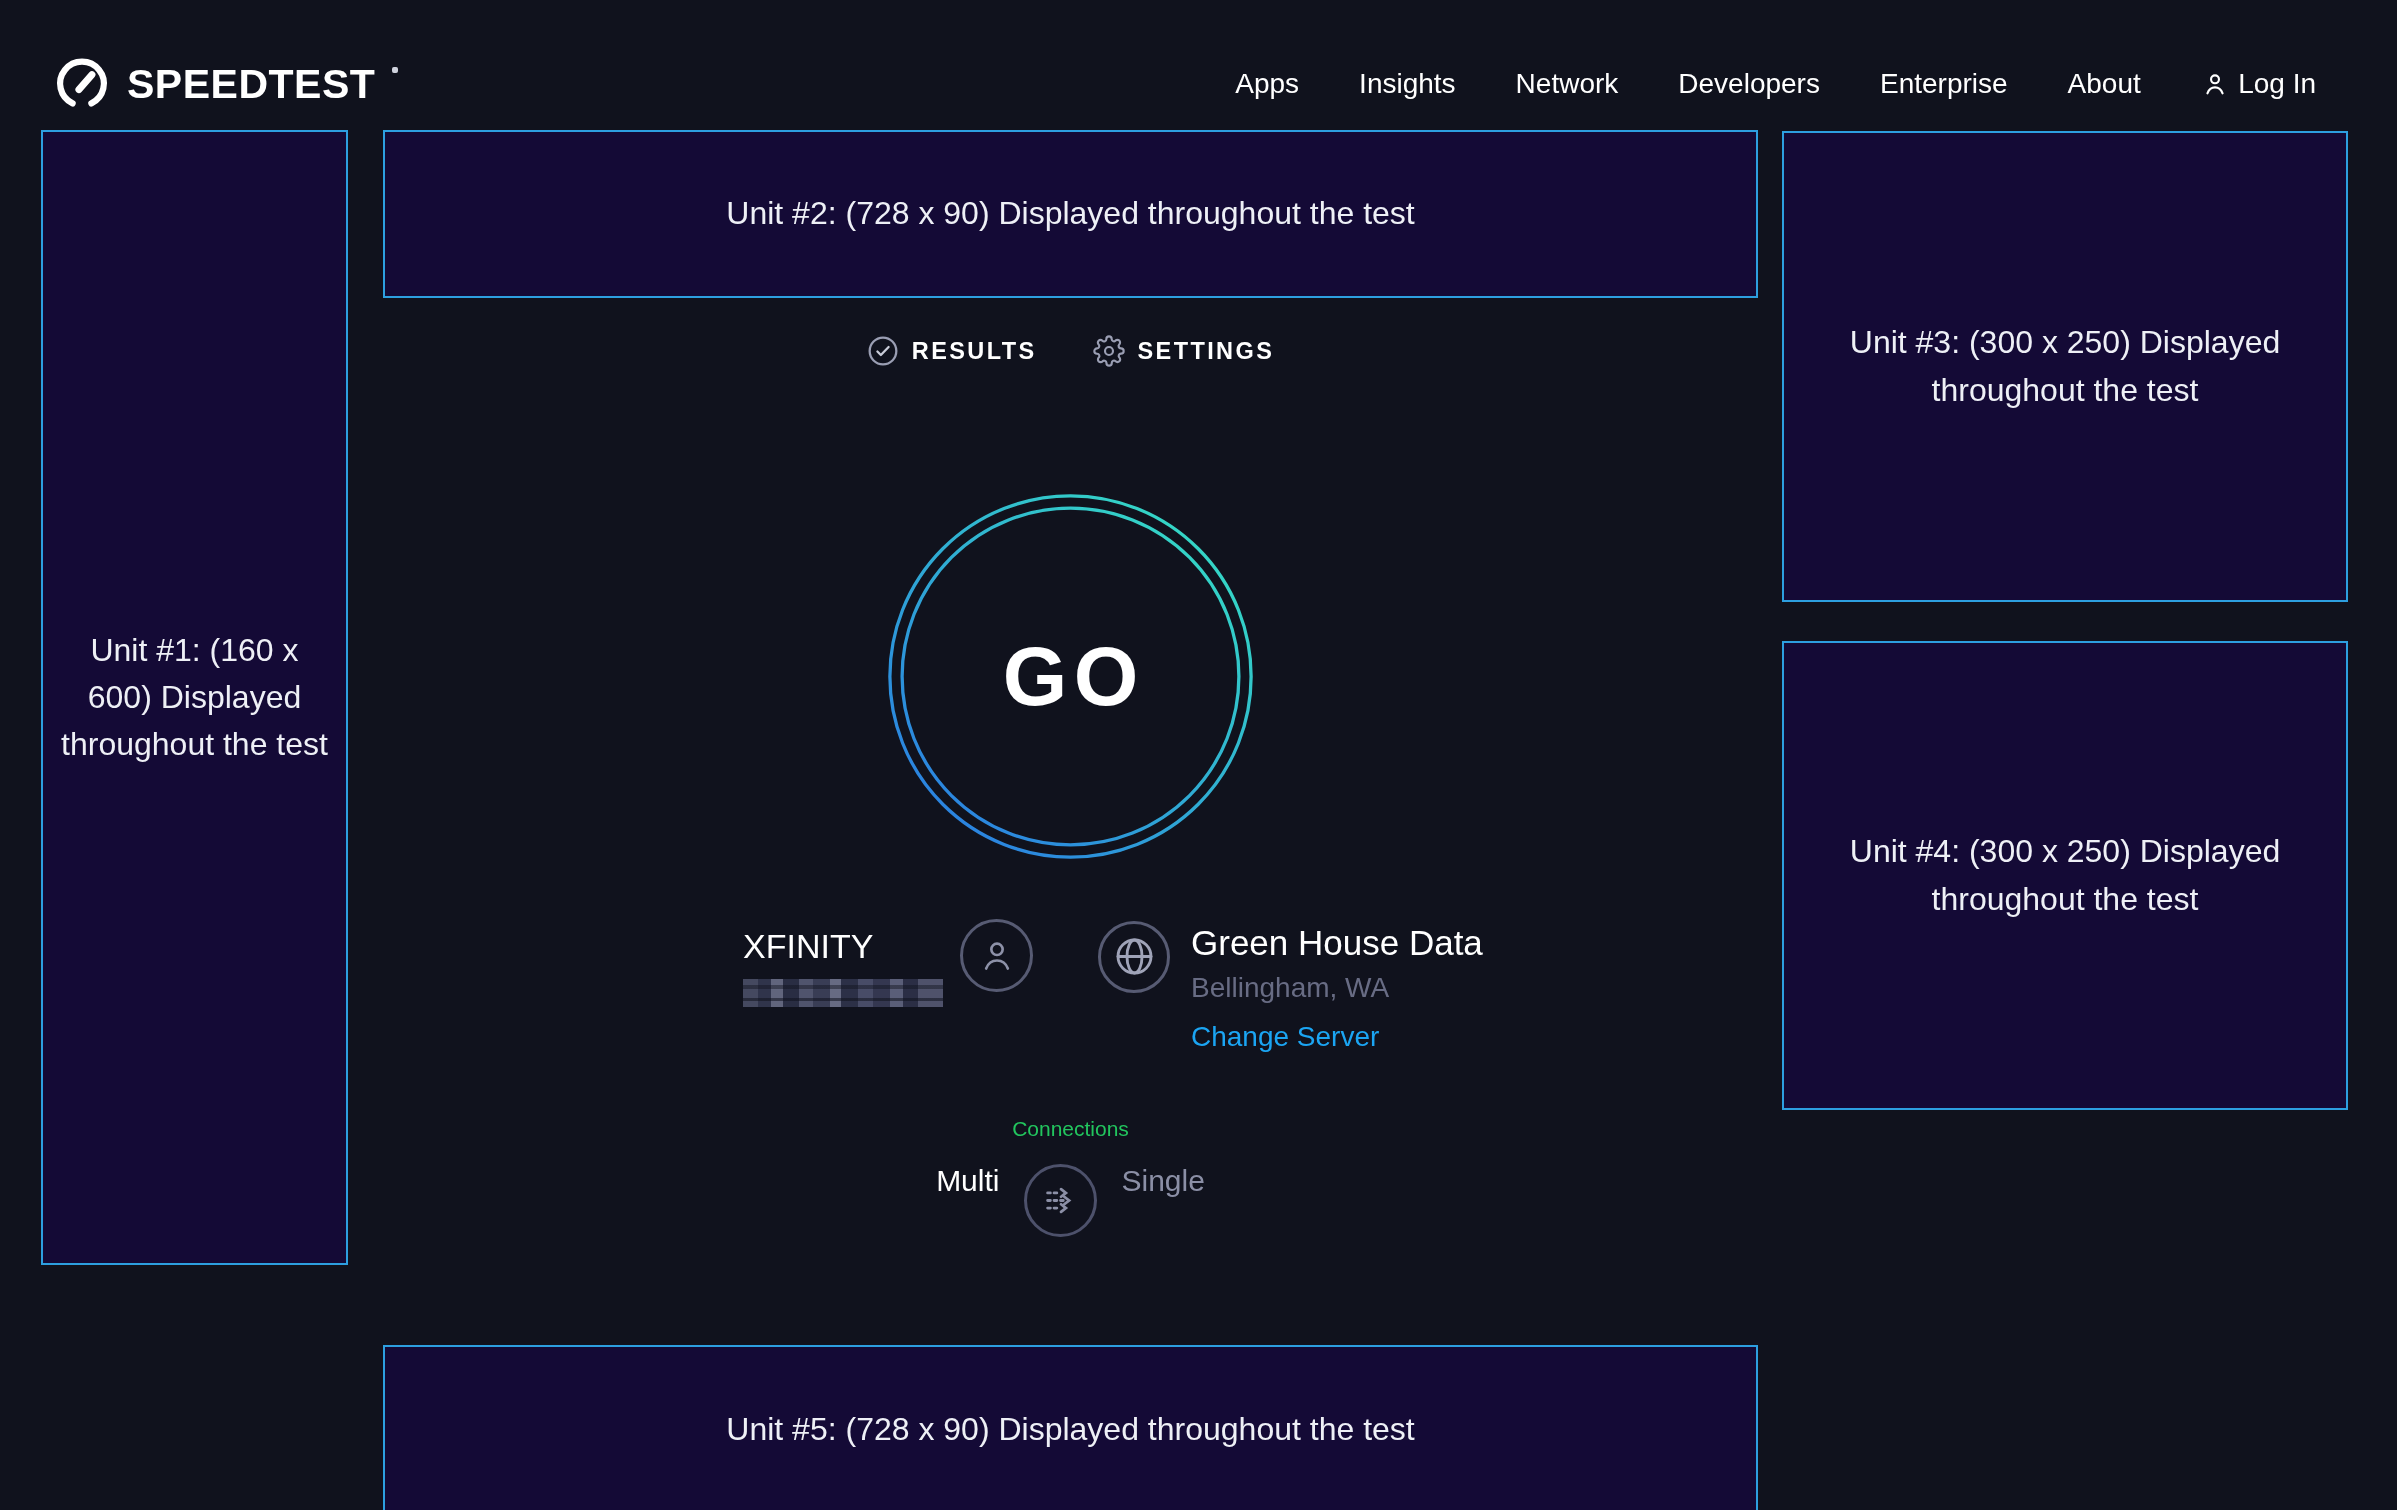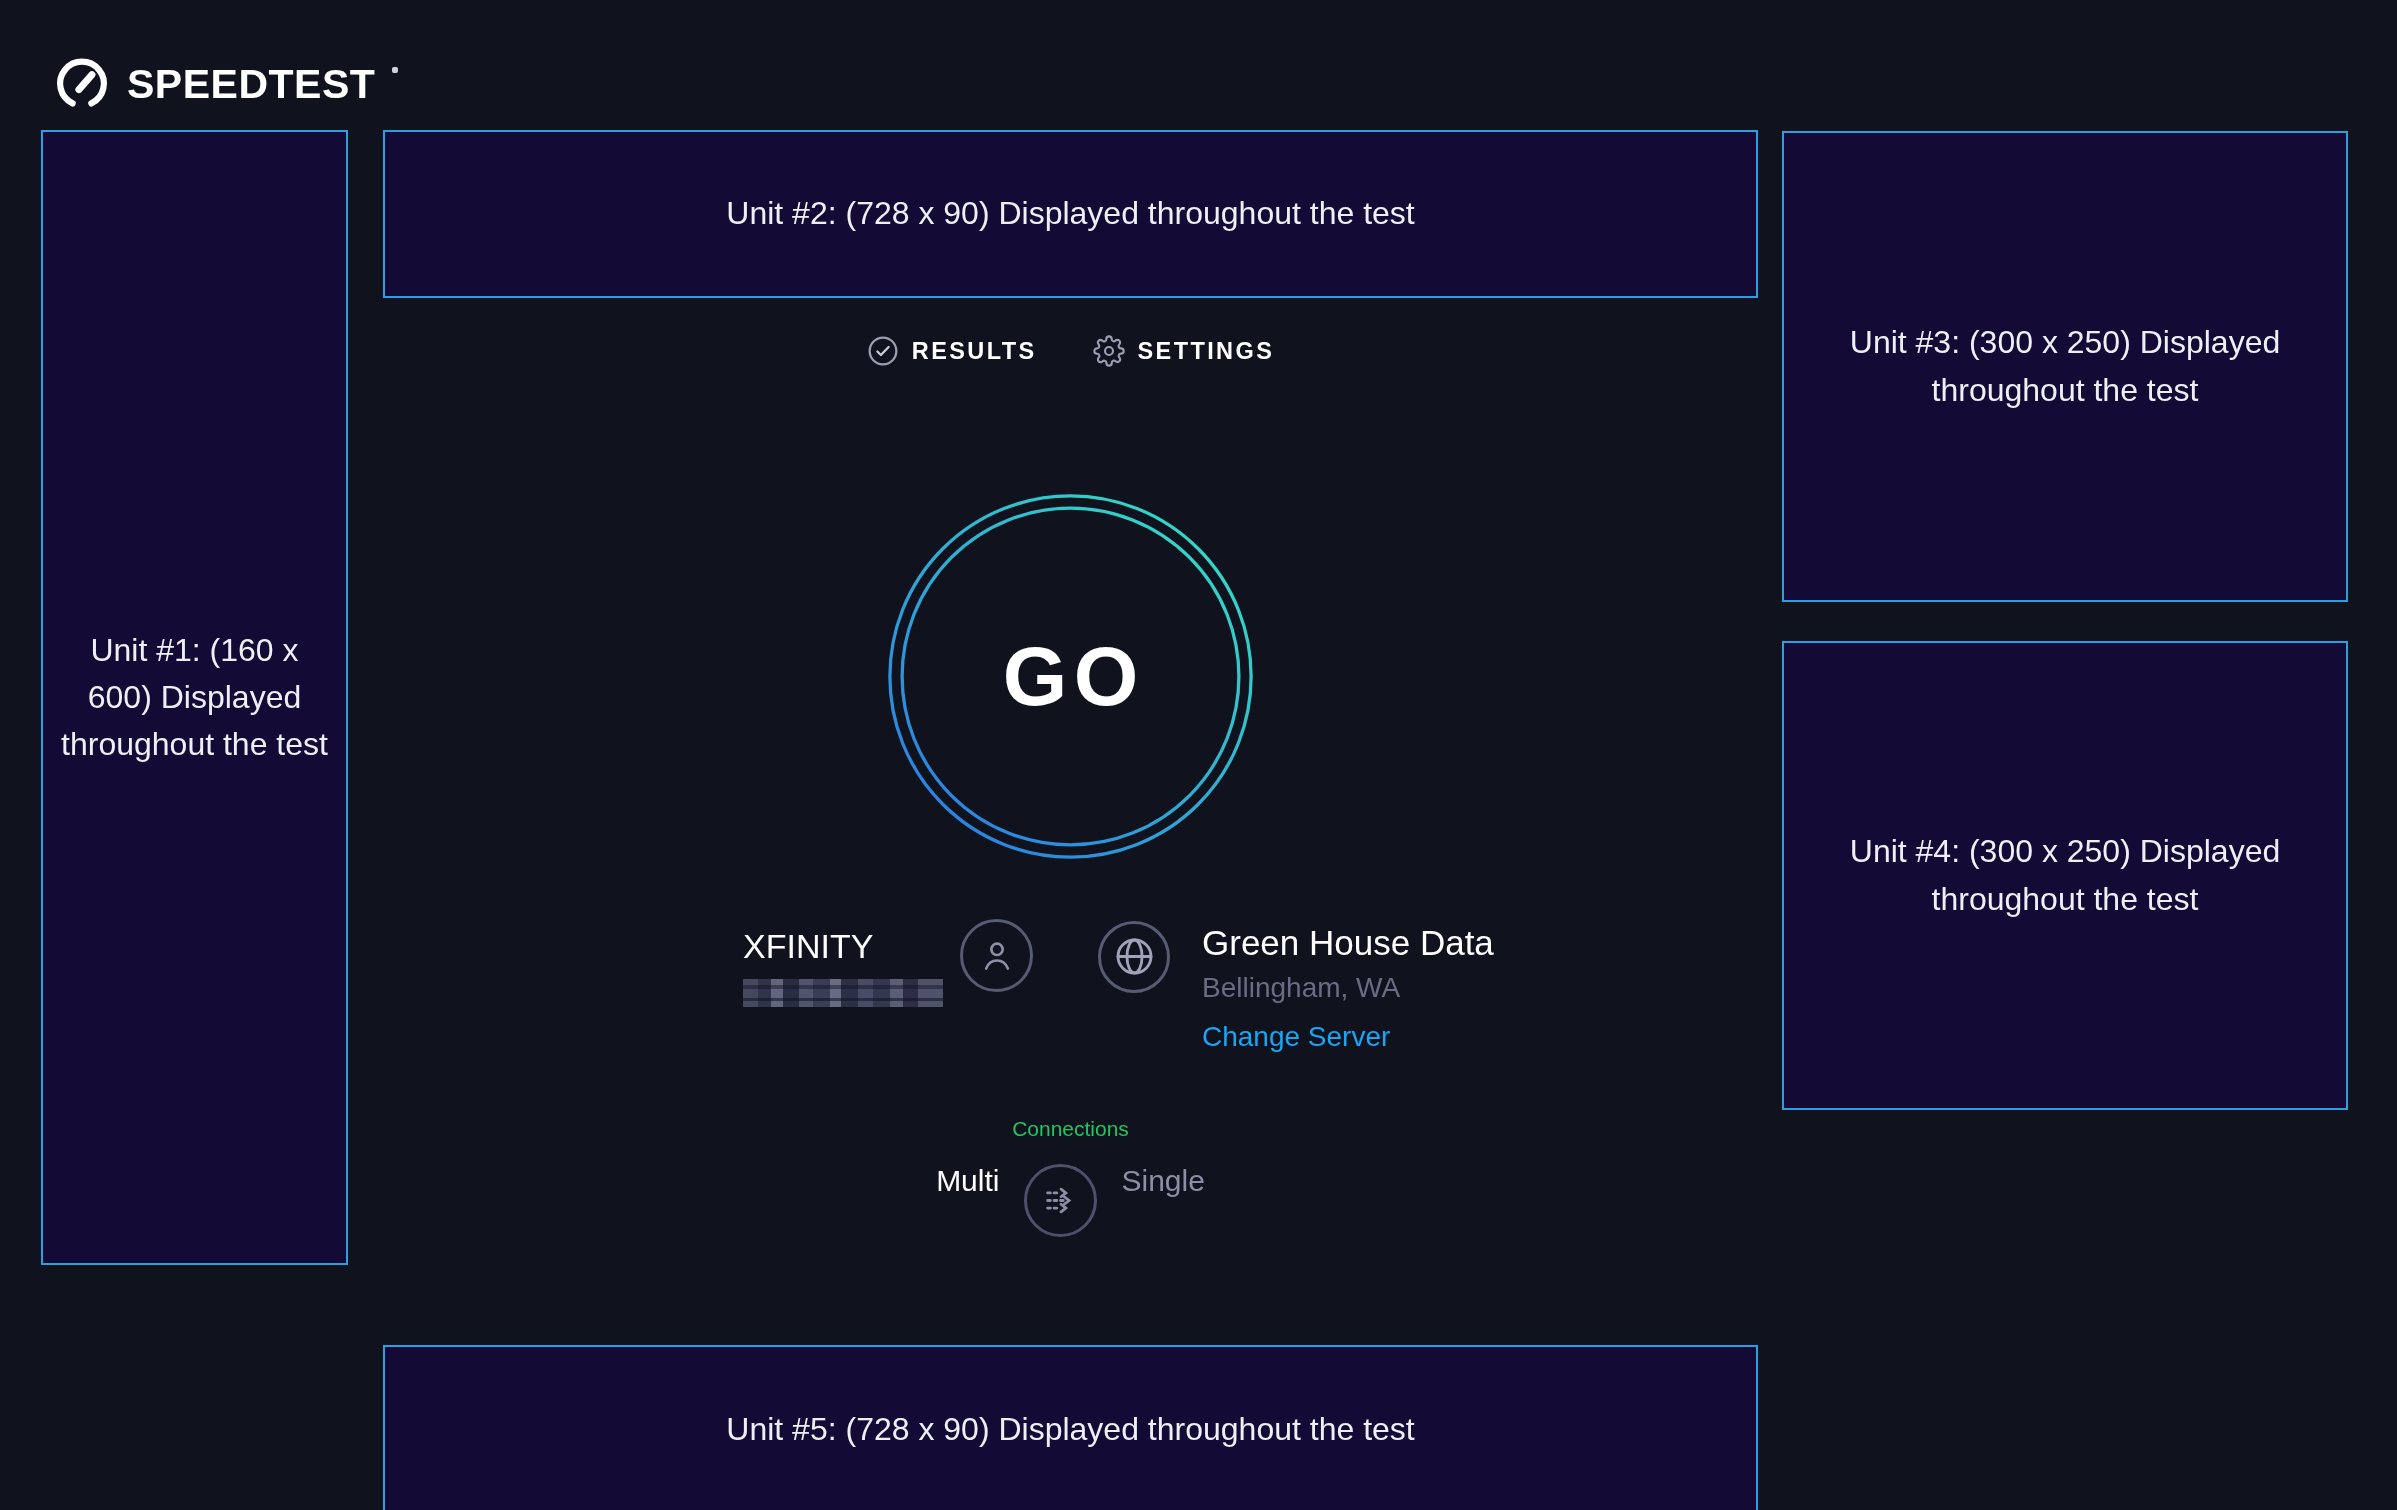--- a/index.html
+++ b/index.html
@@ -74,21 +74,21 @@
     margin-top:13px;width:200px;height:28px;opacity:.9;
     background-image:
       linear-gradient(0deg, rgba(16,18,29,0) 0 5.6px, rgba(16,18,29,.55) 5.6px 9.4px, rgba(16,18,29,0) 9.4px 18px, rgba(16,18,29,.45) 18px 21.7px, rgba(16,18,29,0) 21.7px 28px),
       linear-gradient(90deg,#4b4f68 0 15px,#343850 15px 28px,#6a6e88 28px 40px,#2c3048 40px 56px,#585c76 56px 70px,#3e425c 70px 87px,#71758f 87px 98px,#30344c 98px 115px,#4f5370 115px 130px,#383c56 130px 147px,#636782 147px 160px,#2e324a 160px 175px,#565a74 175px 200px);
   }
   .avatar{
     width:73px;height:73px;border-radius:50%;border:3.8px solid var(--circle-border);
     display:flex;align-items:center;justify-content:center;box-sizing:border-box;flex:none;
   }
   .avatar svg{width:40px;height:40px;color:#8d91a8;}
-  .server-block{position:absolute;top:919px;left:1098px;display:flex;gap:32px;align-items:flex-start;}
+  .server-block{position:absolute;top:919px;left:1098px;display:flex;gap:21px;align-items:flex-start;}
   .globe-circle{
     width:72px;height:72px;border-radius:50%;border:3.8px solid var(--circle-border);
     display:flex;align-items:center;justify-content:center;box-sizing:border-box;flex:none;margin-top:1.9px;
   }
   .globe-circle svg{width:43px;height:43px;color:#9fa3b8;}
   .server-texts{display:flex;flex-direction:column;align-items:flex-start;margin-top:3.8px;}
   .server-name{color:#fff;font-size:35px;font-weight:500;}
   .server-loc{color:var(--muted-dark);font-size:28px;margin-top:9.4px;}
   .server-change{color:var(--link-blue);font-size:28px;margin-top:17px;cursor:pointer;}
   
@@ -108,20 +108,35 @@
 <body>
 
 <div class="header">
   <div class="logo">
     <svg viewBox="0 0 48 48" fill="none" stroke="currentColor">
       <path d="M 16.5 39.5 A 17.5 17.5 0 1 1 31.5 39.5" stroke-width="5" stroke-linecap="round"></path>
       <path d="M 21.5 28.5 L 32 16.5" stroke-width="5.5" stroke-linecap="round"></path>
     </svg>
     <span class="logo-text">SPEEDTEST</span>
     <span class="tm-dot"></span>
+  </div>
+  <div class="nav">
+    <span class="nav-item">Apps</span>
+    <span class="nav-item">Insights</span>
+    <span class="nav-item">Network</span>
+    <span class="nav-item">Developers</span>
+    <span class="nav-item">Enterprise</span>
+    <span class="nav-item">About</span>
+    <span class="login">
+      <svg viewBox="0 0 24 24" fill="none" stroke="currentColor" stroke-width="1.8" stroke-linecap="round">
+        <circle cx="12" cy="8" r="3.4"></circle>
+        <path d="M5.5 20c1.2-3.4 3.6-5.1 6.5-5.1s5.3 1.7 6.5 5.1"></path>
+      </svg>
+      <span>Log In</span>
+    </span>
   </div>
 </div>
 
 <div class="ad ad-unit1">
   <div class="ad-inner">Unit #1: (160 x 600) Displayed throughout the test</div>
 </div>
 <div class="ad ad-unit2">
   <div class="ad-inner">Unit #2: (728 x 90) Displayed throughout the test</div>
 </div>
 <div class="ad ad-unit3">

